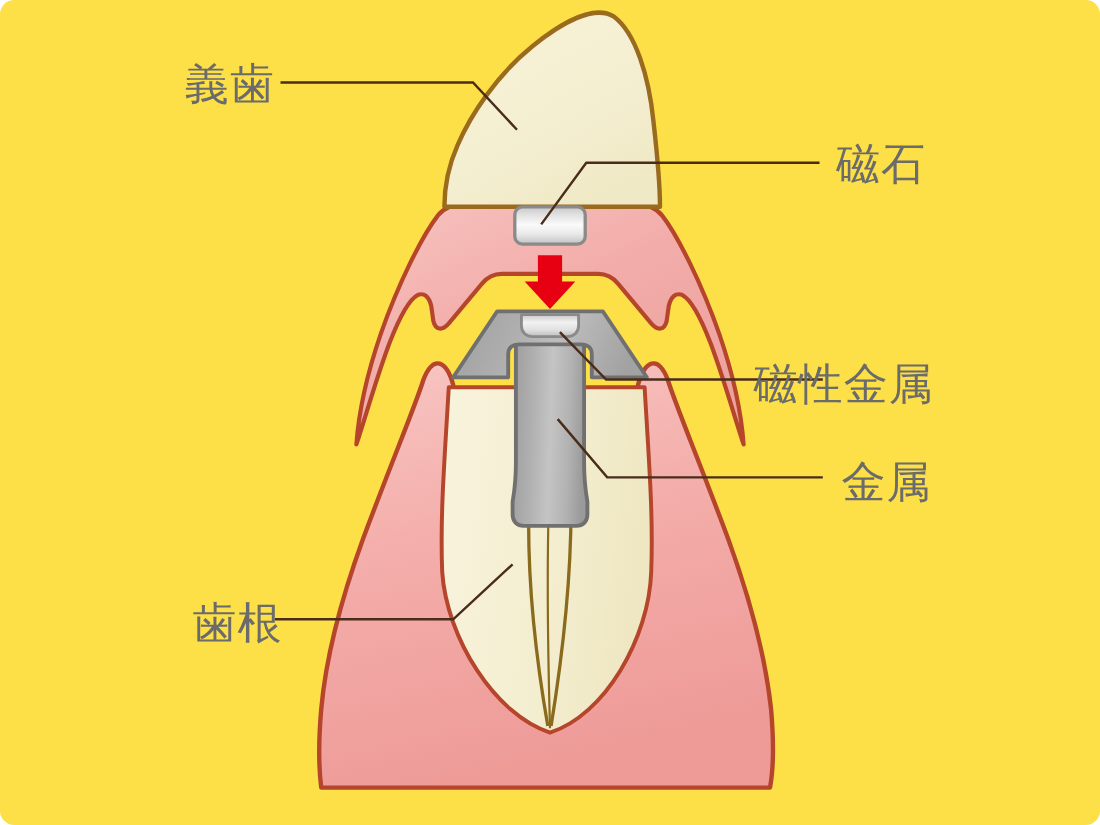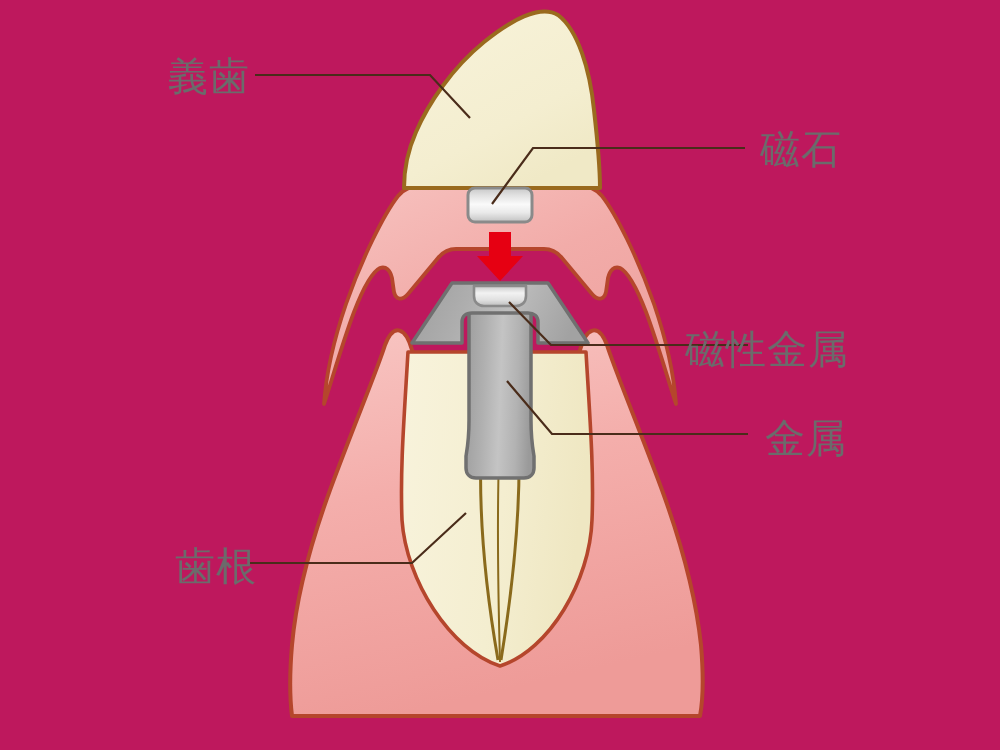--- a/index.html
+++ b/index.html
@@ -37,21 +37,21 @@
     fill: none;
     stroke: #4a2c1a;
     stroke-width: 2.2;
     stroke-linecap: butt;
     stroke-linejoin: miter;
   }
 </style>
 </head>
 <body>
 
-<div id="diagram-root" style="background: #be185d;">
+<div id="diagram-root" style="background: #fde047; border-radius: 13px;">
 
   <svg id="dental-svg" viewBox="0 0 1000 750" xmlns="http://www.w3.org/2000/svg">
 
     <defs>
       <linearGradient id="gumGrad" x1="0" y1="0" x2="1" y2="0.35">
         <stop offset="0%" stop-color="#f7c0bd"></stop>
         <stop offset="35%" stop-color="#f6b3b0"></stop>
         <stop offset="70%" stop-color="#f09f9c"></stop>
         <stop offset="100%" stop-color="#eb9290"></stop>
       </linearGradient>

